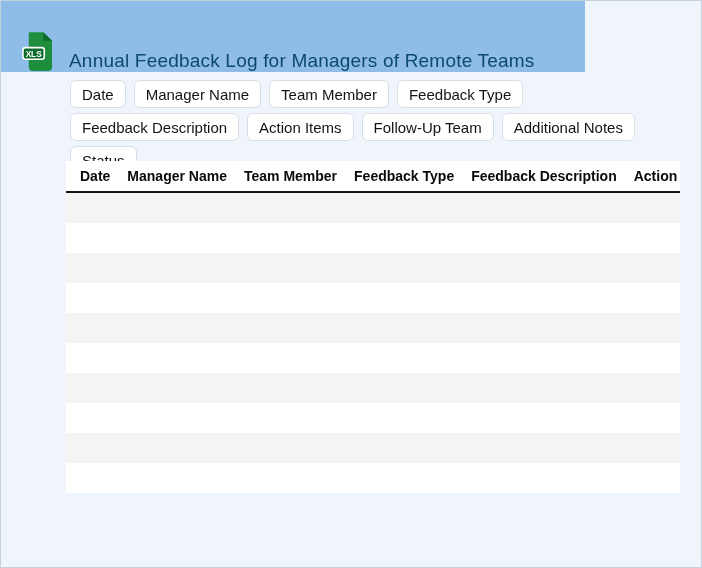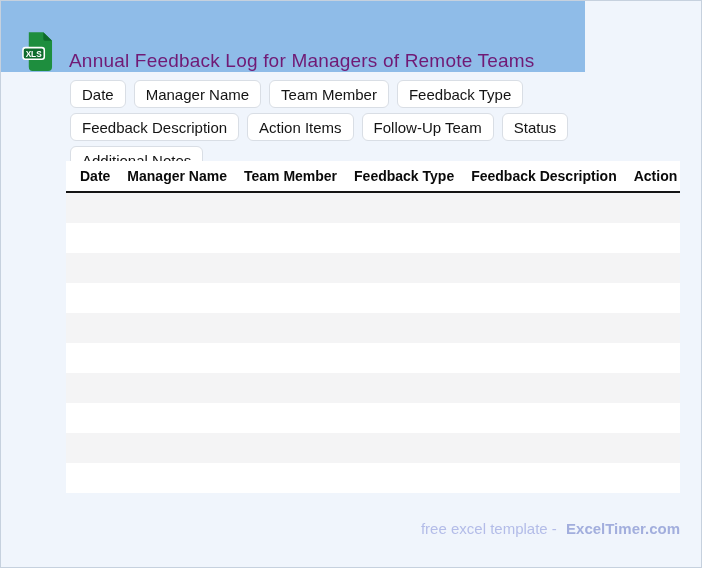--- a/index.html
+++ b/index.html
@@ -22,21 +22,21 @@
     width: 584px;
     height: 71px;
     background: #8fbce8;
     display: flex;
     align-items: flex-end;
     padding-left: 21px;
   }
   .file-icon { width: 31px; height: 41px; flex: 0 0 auto; }
   .header-title {
     margin-left: 16px;
-    color: #701a75;
+    color: #0c4a6e;
     font-size: 19px;
     font-weight: 500;
     letter-spacing: 0.2px;
     white-space: nowrap;
   }
 
   
   .chips {
     position: absolute;
     left: 69px;
@@ -114,22 +114,22 @@
   </div>
 
   <div class="chips">
     <span class="chip">Date</span>
     <span class="chip">Manager Name</span>
     <span class="chip">Team Member</span>
     <span class="chip">Feedback Type</span>
     <span class="chip">Feedback Description</span>
     <span class="chip">Action Items</span>
     <span class="chip">Follow-Up Team</span>
+    <span class="chip">Additional Notes</span>
     <span class="chip">Status</span>
-    <span class="chip">Additional Notes</span>
   </div>
 
   <div class="table">
     <div class="table-head">
       <span class="th">Date</span>
       <span class="th">Manager Name</span>
       <span class="th">Team Member</span>
       <span class="th">Feedback Type</span>
       <span class="th">Feedback Description</span>
       <span class="th">Action Items</span>
@@ -139,18 +139,14 @@
     <div class="table-row alt"></div>
     <div class="table-row"></div>
     <div class="table-row alt"></div>
     <div class="table-row"></div>
     <div class="table-row alt"></div>
     <div class="table-row"></div>
     <div class="table-row alt"></div>
     <div class="table-row"></div>
   </div>
 
-  <div class="footer">
-    <span class="footer-prefix">free excel template -</span>
-    <span class="footer-brand">ExcelTimer.com</span>
-  </div>
 
 </div>
 
 </body></html>

